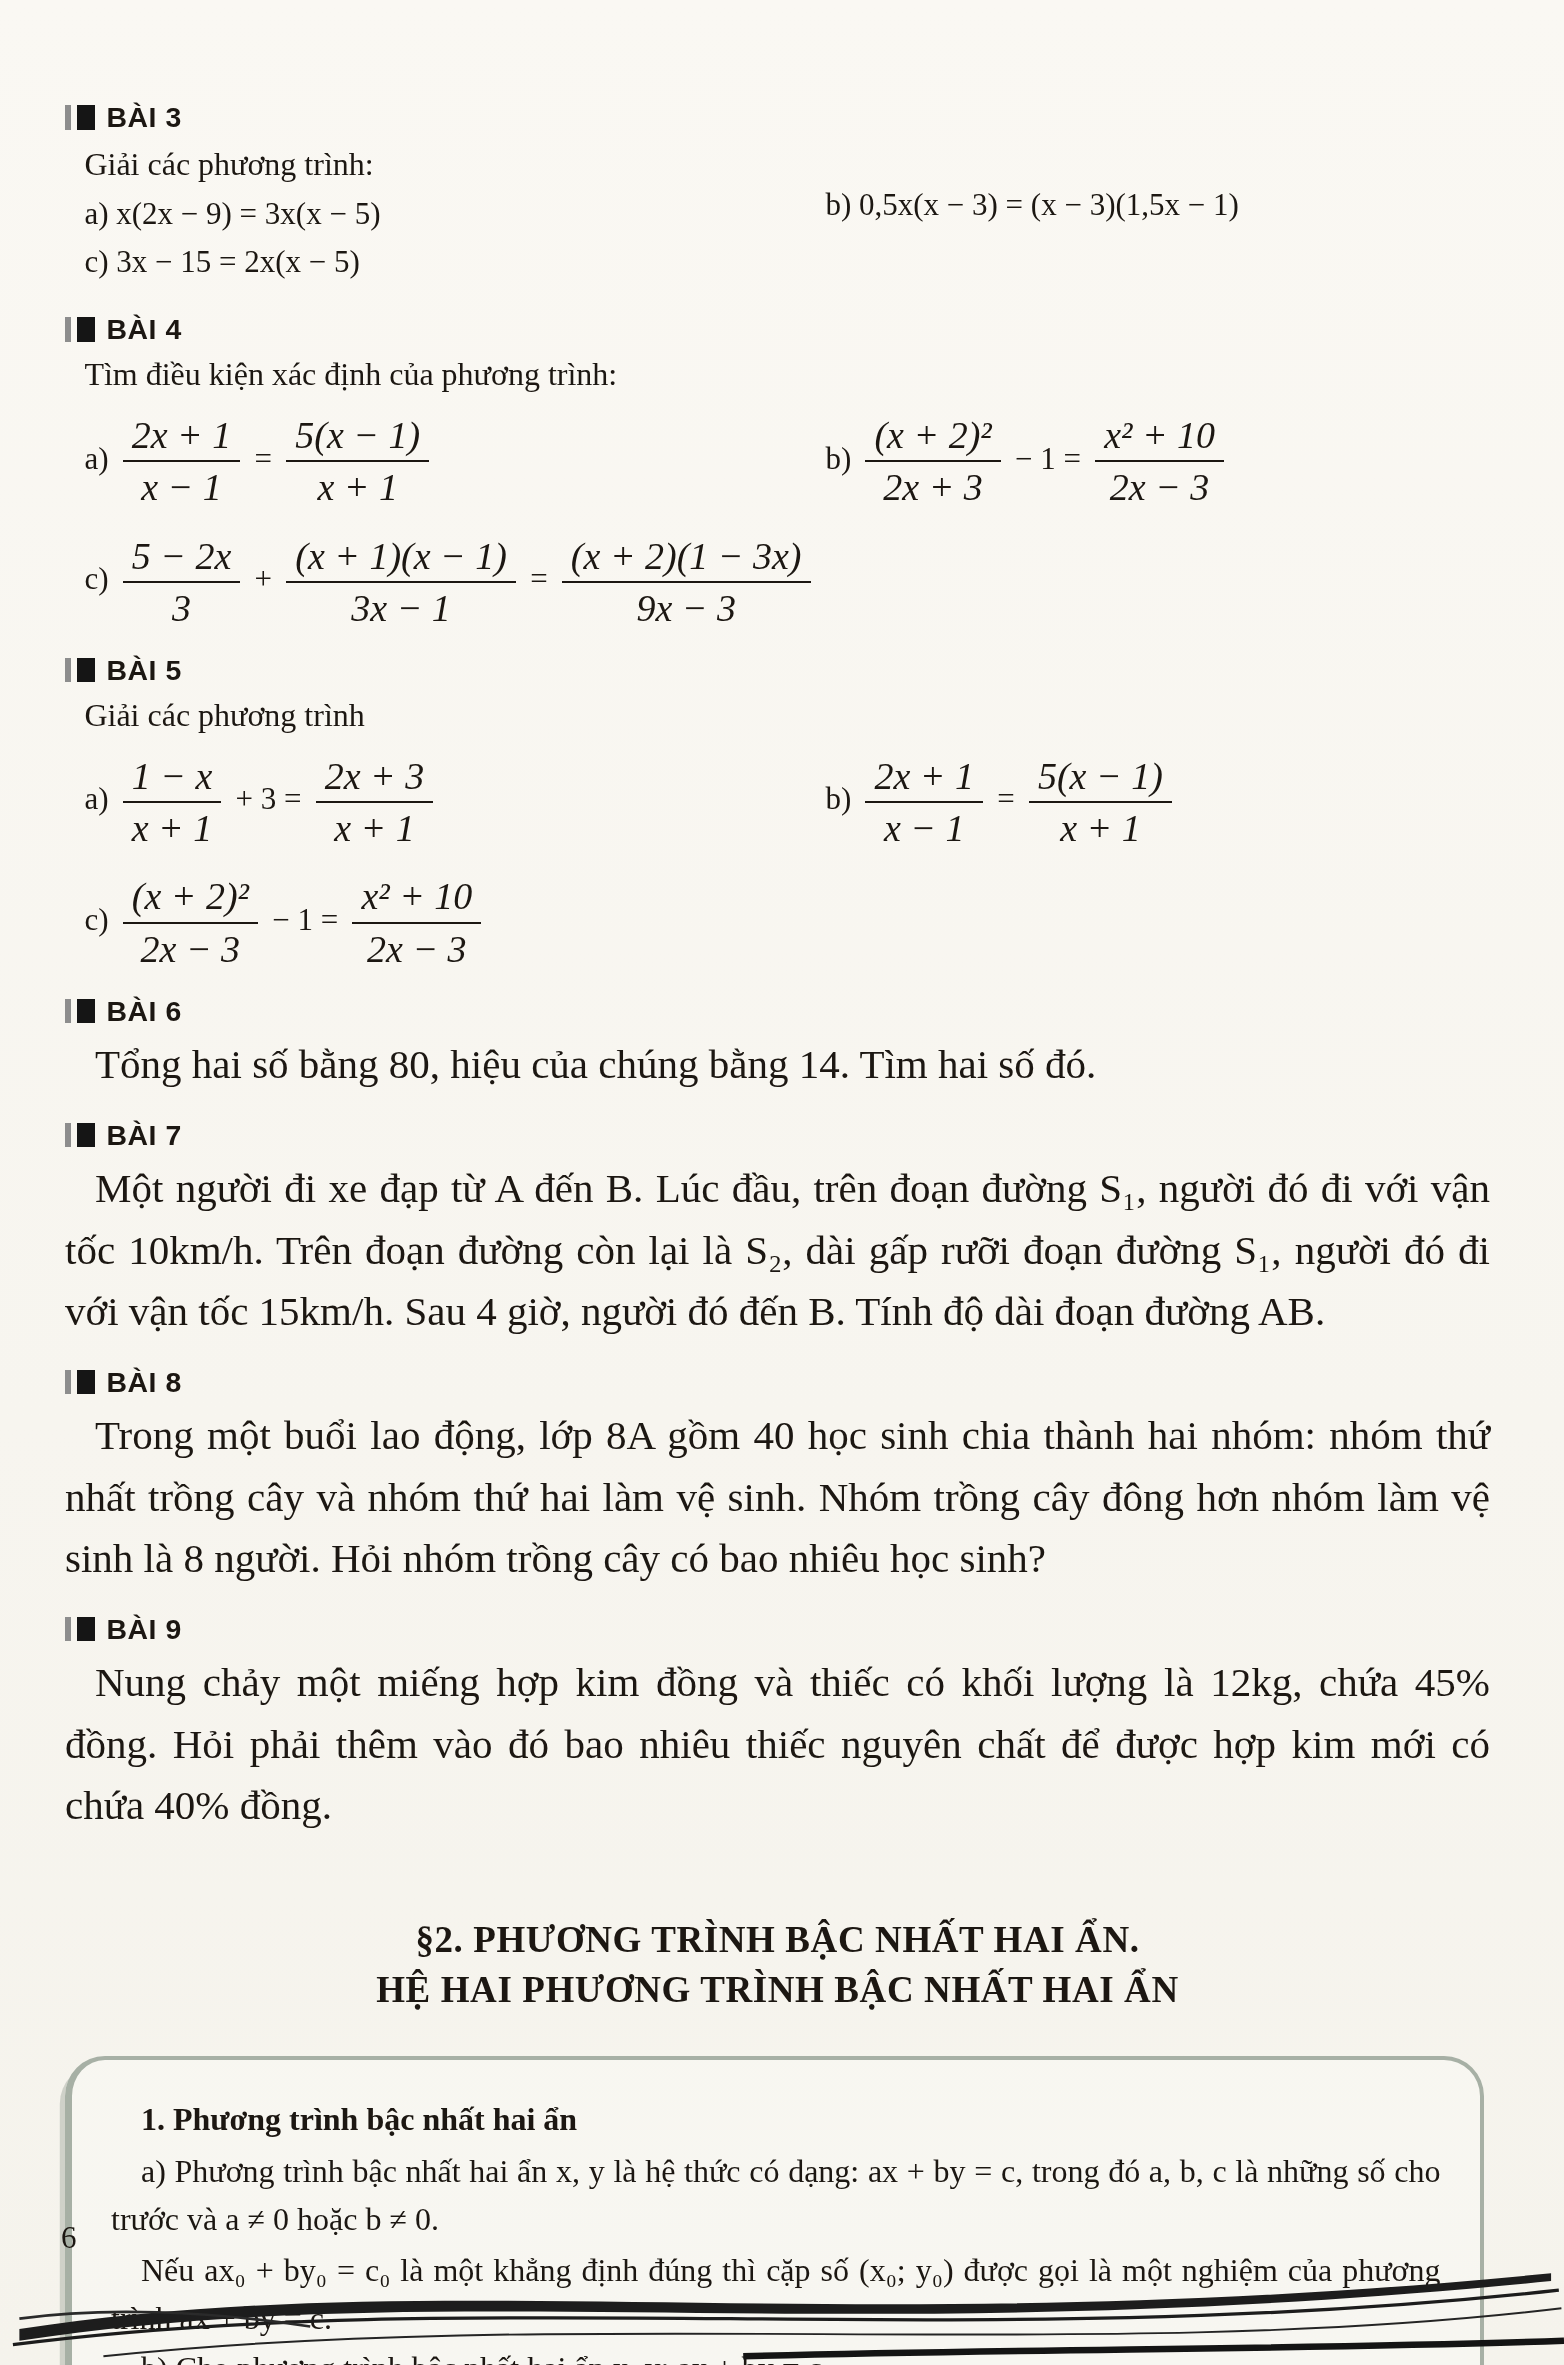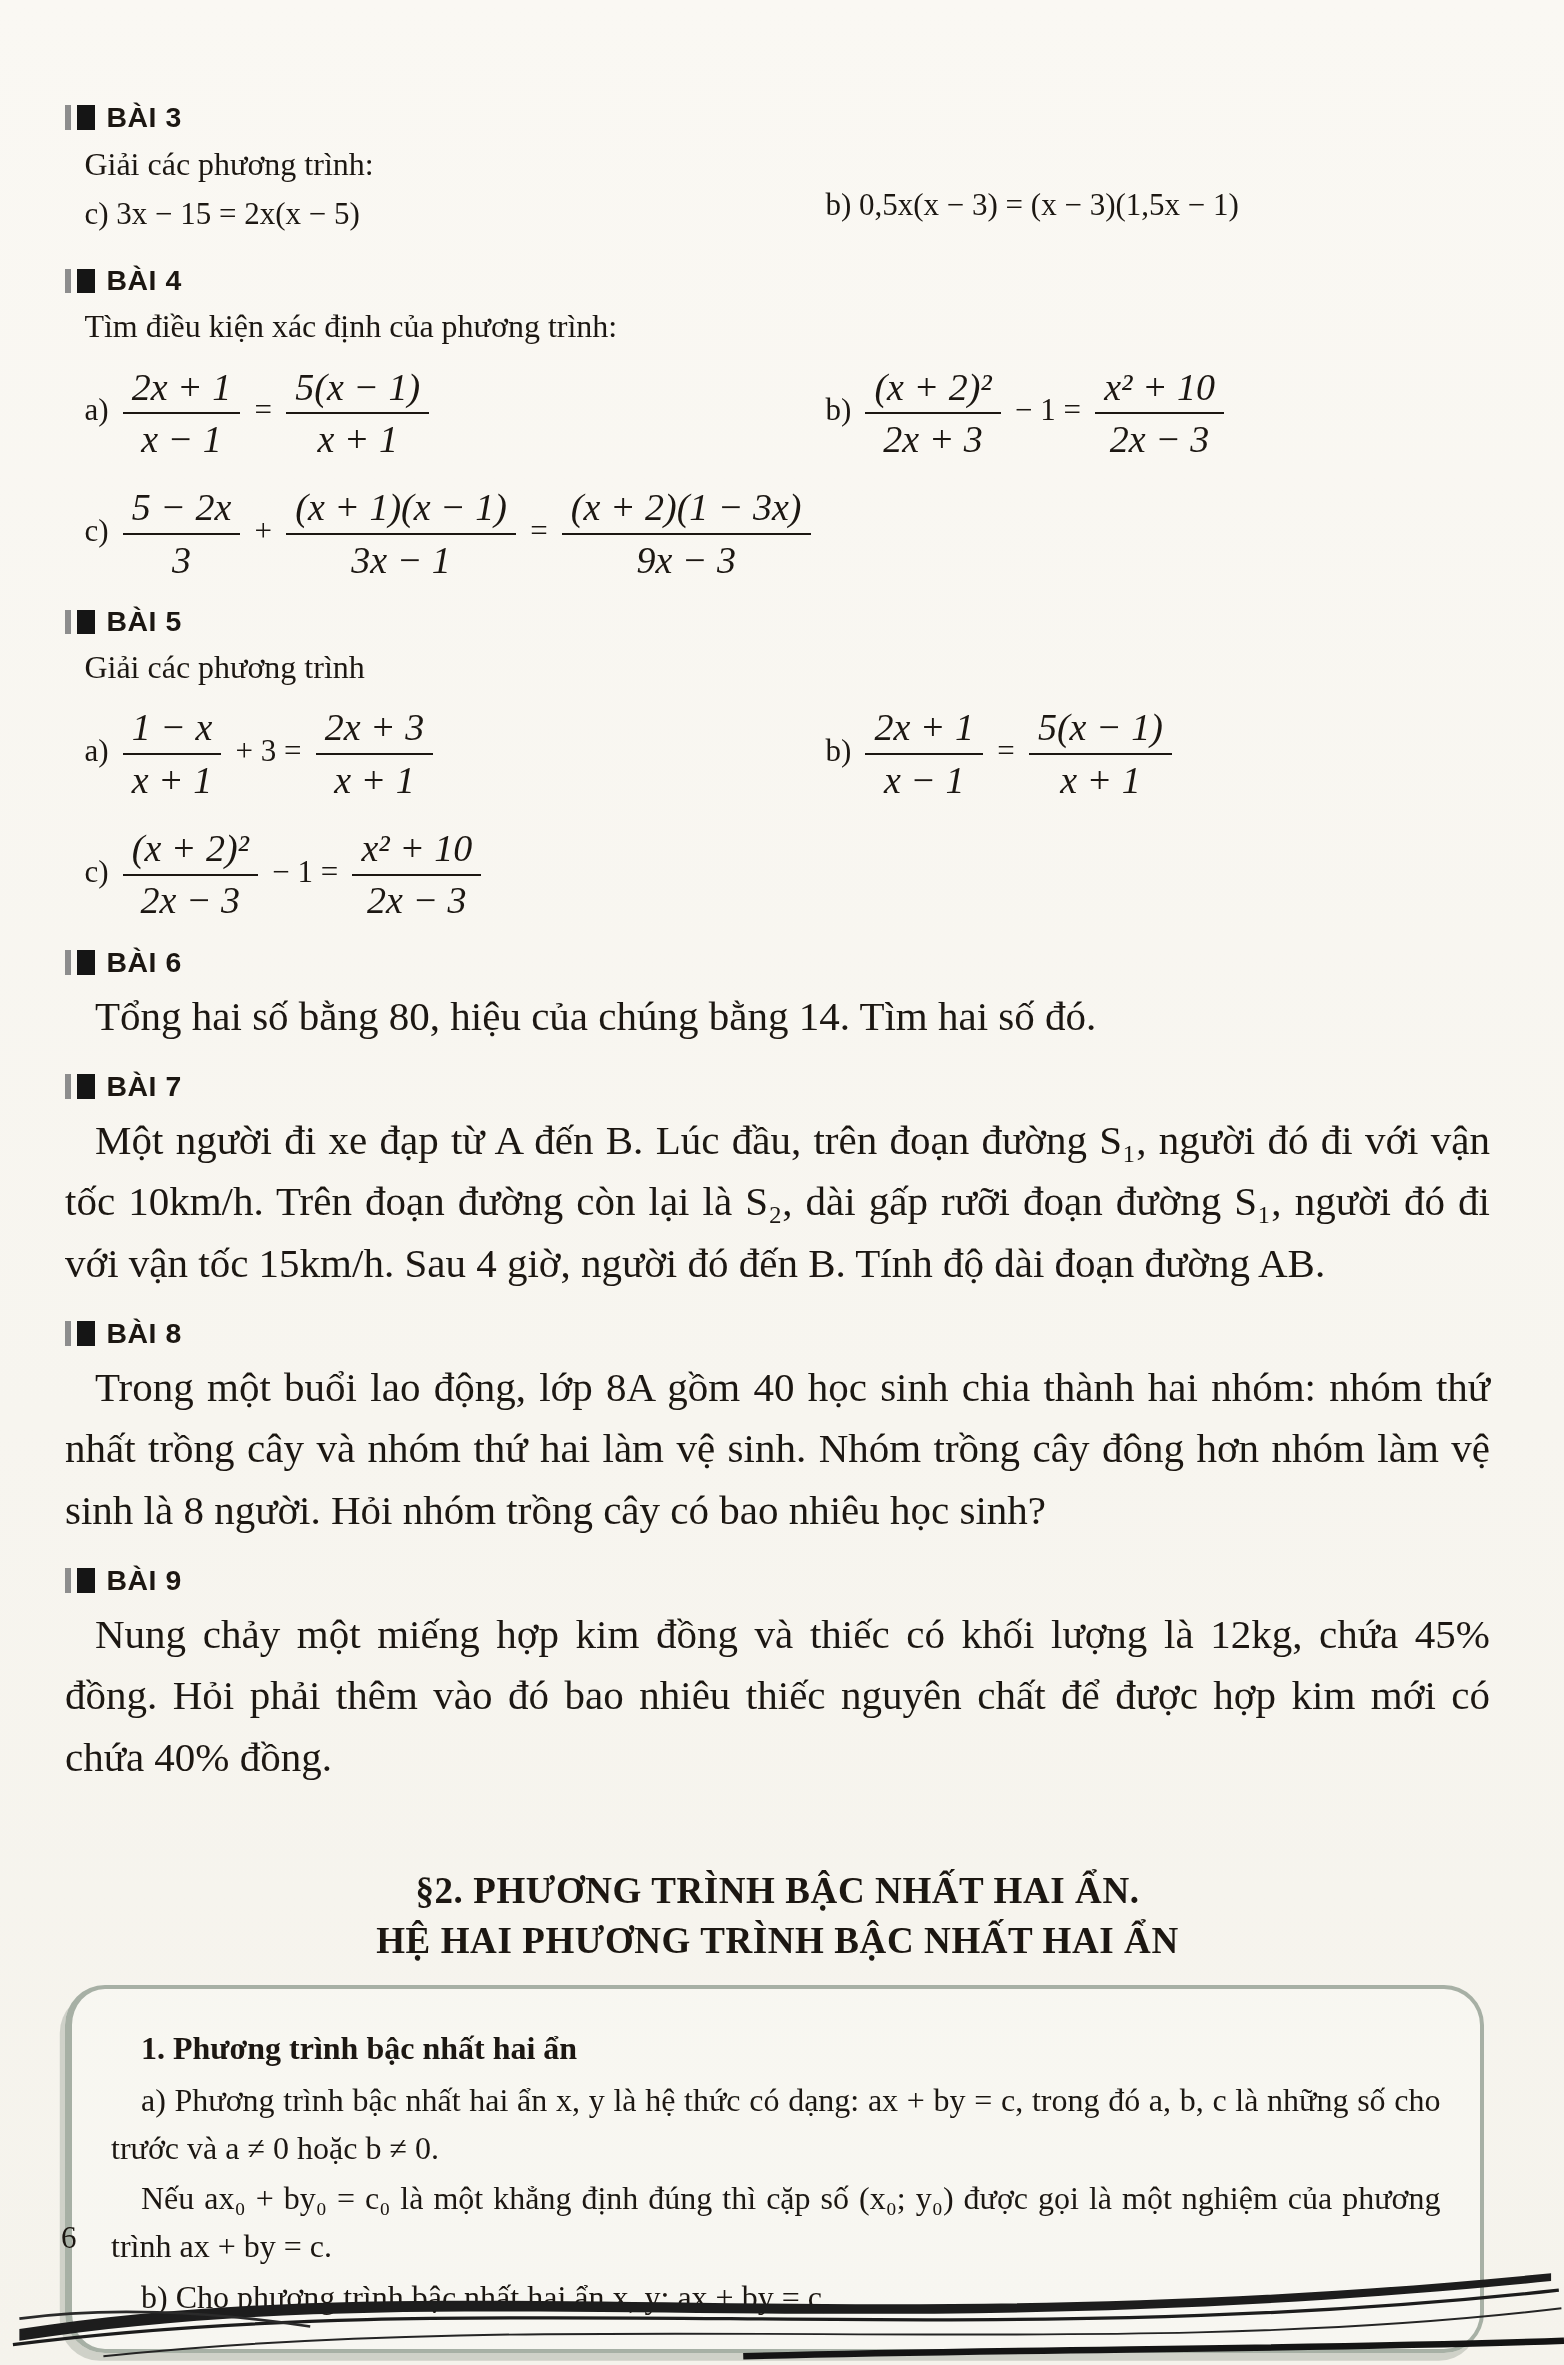--- a/index.html
+++ b/index.html
@@ -52,21 +52,21 @@
   .frac .num{padding:1.3px 9px 3.9px 9px;border-bottom:2.6px solid var(--ink);}
   .frac .den{padding:3.9px 9px 1.3px 9px;}
   .row2{display:flex;align-items:flex-start;}
   .col.left{width:52%;}
   .col.right{flex:1;}
   .b-offset{padding-top:37px;}
   .fr-row .mline{margin-top:11.6px;margin-bottom:11.6px;}
   
   .sec-heading{
     text-align:center;font-weight:700;font-size:37px;line-height:1.35;
-    margin:78px 26px 19px 26px;letter-spacing:0.6px;
+    margin:78px 26px 42px 26px;letter-spacing:0.6px;
   }
   .sec-heading .line{display:block;}
   
   .theory-box{
     margin:0 6.5px 0 0;
     border:4.5px solid var(--box-border);
     border-left-width:7.1px;
     border-radius:40px;
     box-shadow:-5.2px 7.8px 0 rgba(150,158,147,0.40);
     padding:32px 39px 26px 39px;
@@ -92,20 +92,21 @@
       <div class="ex-header">
         <span class="marker">
             <i class="bar thin"></i>
             <i class="bar thick"></i>
           </span>
         <span class="ex-title">BÀI 3</span>
       </div>
       <div class="row2">
         <div class="col left">
           <p class="intro">Giải các phương trình:</p>
+          <p class="mline"><span class="mtext">a) x(2x − 9) = 3x(x − 5)</span></p>
           <p class="mline"><span class="mtext">c) 3x − 15 = 2x(x − 5)</span></p>
         </div>
         <div class="col right b-offset">
           <p class="mline"><span class="mtext">b) 0,5x(x − 3) = (x − 3)(1,5x − 1)</span></p>
         </div>
       </div>
     </section>
 
     <section class="ex">
       <div class="ex-header">

